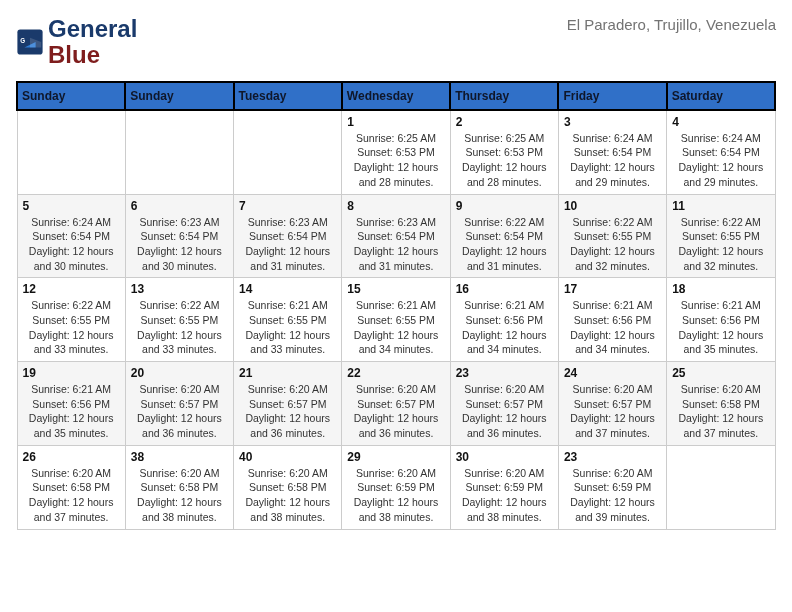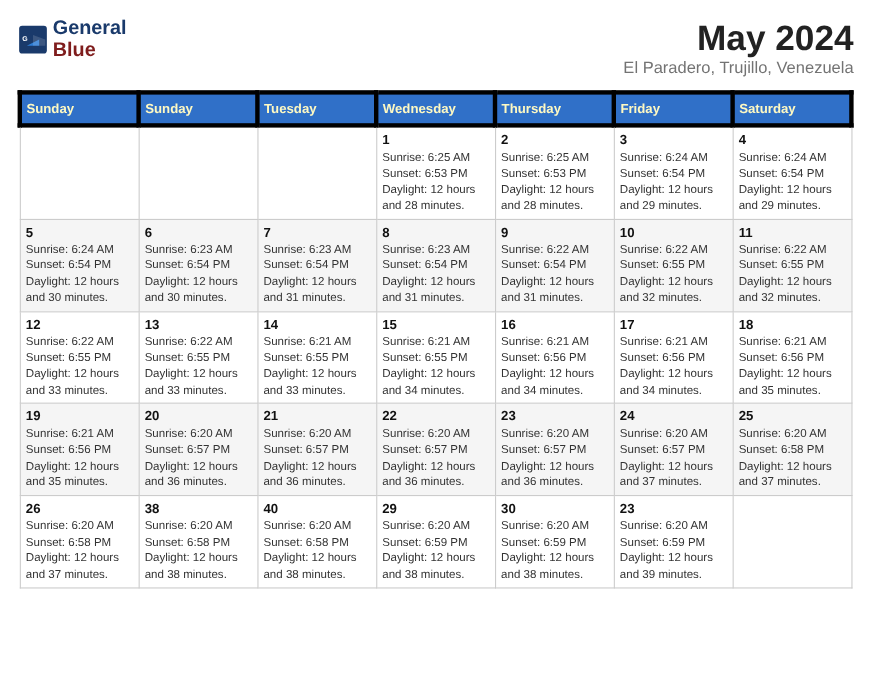--- a/index.html
+++ b/index.html
@@ -15,21 +15,21 @@
       justify-content: space-between;
       align-items: flex-start;
       margin-bottom: 12px;
     }
     .logo {
       display: flex;
       align-items: center;
       gap: 4px;
     }
     .logo-text {
-      font-size: 18px;
+      font-size: 24px;
       font-weight: bold;
       color: #1a3a6b;
       line-height: 1.1;
     }
     .logo-text span {
       color: #7f1d1d;
     }
     .logo-icon {
       width: 28px;
       height: 28px;
@@ -46,26 +46,26 @@
       font-size: 15px;
       color: #737373;
     }
     .calendar {
       width: 100%;
       border-collapse: collapse;
       font-size: 11px;
     }
     .calendar th {
       background: #3070c8;
-      color: #fef9c3;
+      color: #0f172a;
       padding: 6px 4px;
       text-align: left;
       font-size: 12px;
       font-weight: bold;
-      border: 4px solid #000000;
+      border: 2px solid #000000;
     }
     .calendar td {
       border: 1px solid #ccc;
       vertical-align: top;
       padding: 4px 5px;
       width: 108px;
       min-height: 80px;
       background: #fff;
     }
     .calendar tr:nth-child(even) td {
@@ -74,20 +74,21 @@
     .day-number {
       font-weight: bold;
       font-size: 12px;
       margin-bottom: 2px;
       color: #111;
     }
     .day-info {
       color: #333;
       font-size: 10.5px;
       line-height: 1.4;
+      text-align: center;
     }
     .empty-cell {
       background: #fafafa;
     }
   </style>
 </head>
 <body>
 
 <div class="header">
   <div class="logo">
@@ -97,21 +98,20 @@
       <polygon points="20,14 36,20 36,28 20,28" fill="#fff" opacity="0.15"></polygon>
       <text x="6" y="22" font-size="9" fill="white" font-family="Arial" font-weight="bold">G</text>
     </svg>
     <div>
       <div class="logo-text">
         General<br><span>Blue</span>
       </div>
     </div>
   </div>
   <div class="title-block">
-    <div class="month-title">May 2024</div>
     <div class="location">El Paradero, Trujillo, Venezuela</div>
   </div>
 </div>
 
 <table class="calendar">
   <thead>
     <tr>
     <th>Sunday</th>
         <th>Sunday</th>
         <th>Tuesday</th>

